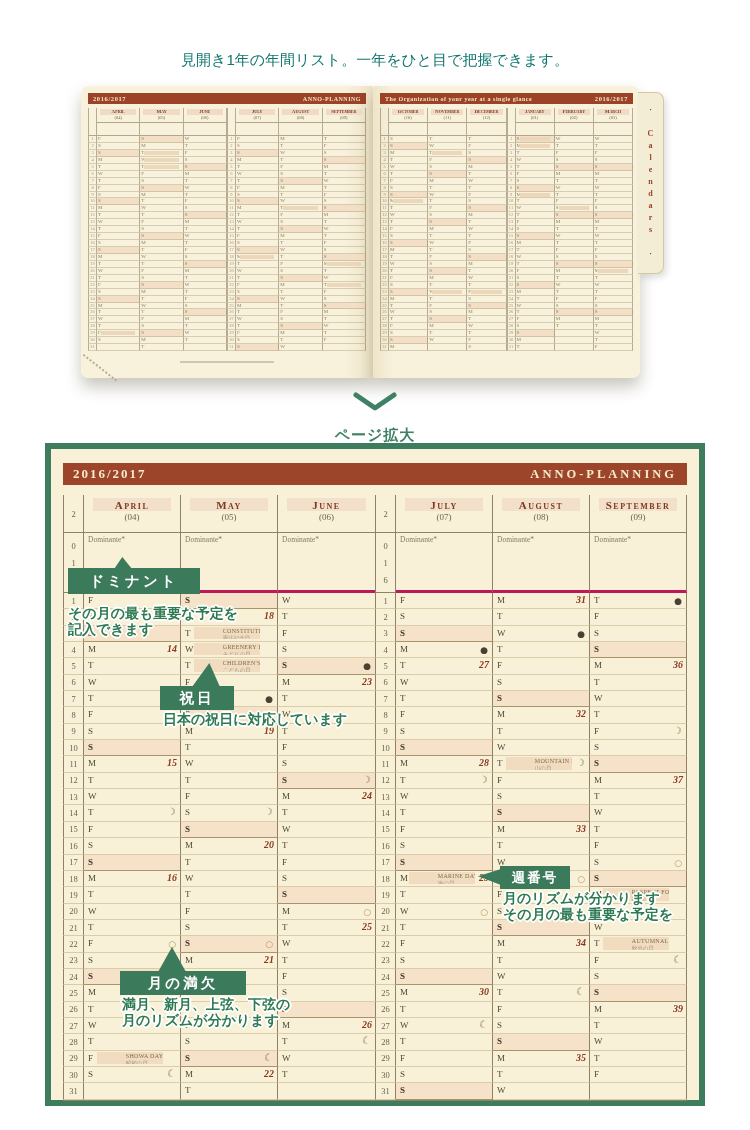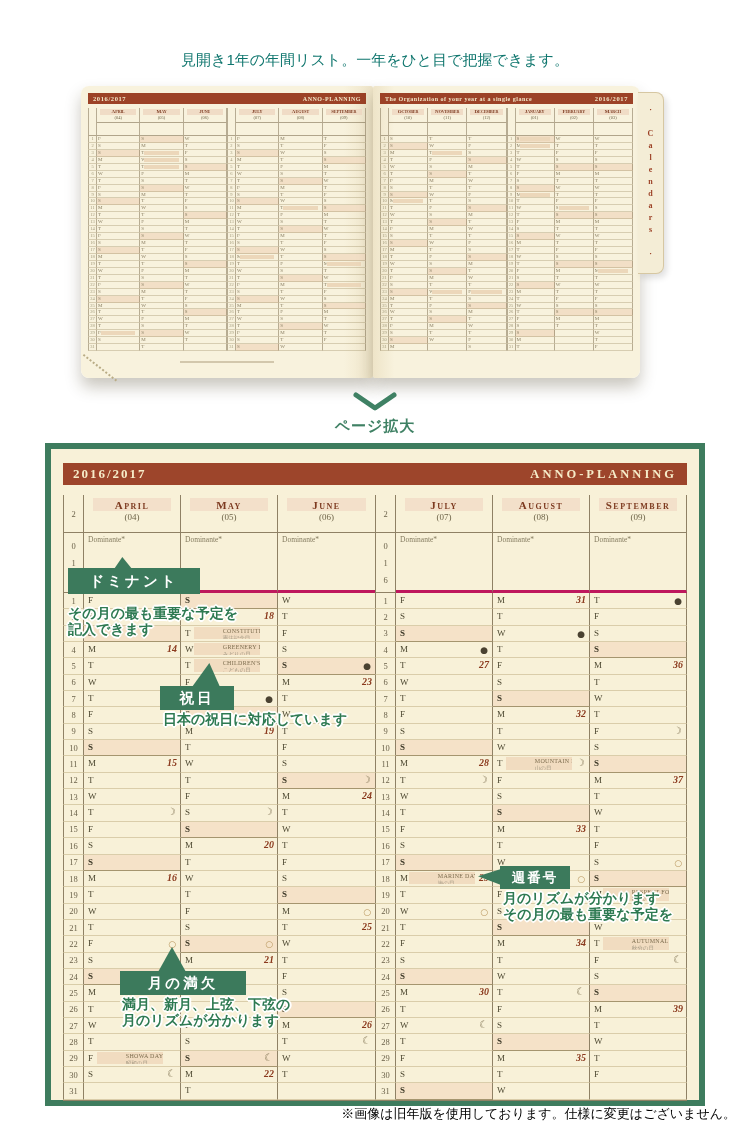--- a/index.html
+++ b/index.html
@@ -45,21 +45,21 @@
   .perf{position:absolute;left:9px;top:276px;width:42px;border-top:2px dotted #b9ac86;
         transform:rotate(38deg);transform-origin:left top;}
   .side-tab{position:absolute;left:563px;top:14px;width:25px;height:180px;background:#f4edd6;
             border:1px solid #d6c7a2;border-left:none;border-radius:0 8px 8px 0;
             display:flex;align-items:center;justify-content:center;box-shadow:3px 4px 6px rgba(0,0,0,.12);}
   .side-tab span{writing-mode:vertical-rl;text-orientation:upright;
                  font:bold 8px "Liberation Serif",serif;color:#9c4227;letter-spacing:3px;}
 
   
   .expand{position:absolute;left:0;top:392px;width:750px;text-align:center;}
-  .expand .lbl{margin-top:1px;font-size:15px;font-weight:bold;color:#3f8164;letter-spacing:1px;}
+  .expand .lbl{margin-top:10px;font-size:15px;font-weight:bold;color:#3f8164;letter-spacing:1px;}
 
   
   .bigcal{position:absolute;left:45px;top:443px;width:660px;height:663px;box-sizing:border-box;
           border:6px solid #3e7c5e;background:#f8f1d8;padding:14px 12px 0;}
   .cal-titlebar{height:22px;background:#9d452b;display:flex;justify-content:space-between;
                 align-items:center;padding:0 10px;margin-bottom:10px;}
   .cal-titlebar .l{font:bold 13px "Liberation Serif",serif;color:#f6ecc9;letter-spacing:2px;}
   .cal-titlebar .r{font:bold 12.5px "Liberation Serif",serif;color:#f6ecc9;letter-spacing:3px;}
   .cal-grid{display:grid;grid-template-columns:21px 1fr 1fr 1fr 21px 1fr 1fr 1fr;
             grid-template-rows:38px 60px;grid-auto-rows:16.35px;border-bottom:1px solid #8f8165;}
@@ -2291,15 +2291,14 @@
 
   <div class="cbox" id="co-moon-box">
     <span>月の満欠</span>
   </div>
   <div class="cspike" id="co-moon-spike"></div>
   <div class="ctext" id="co-moon-text">
     <div>満月、新月、上弦、下弦の</div>
     <div>月のリズムが分かります</div>
   </div>
 
-  <div class="footnote">※画像は旧年版を使用しております。仕様に変更はございません。</div>
 
 </div>
 
 </body></html>

